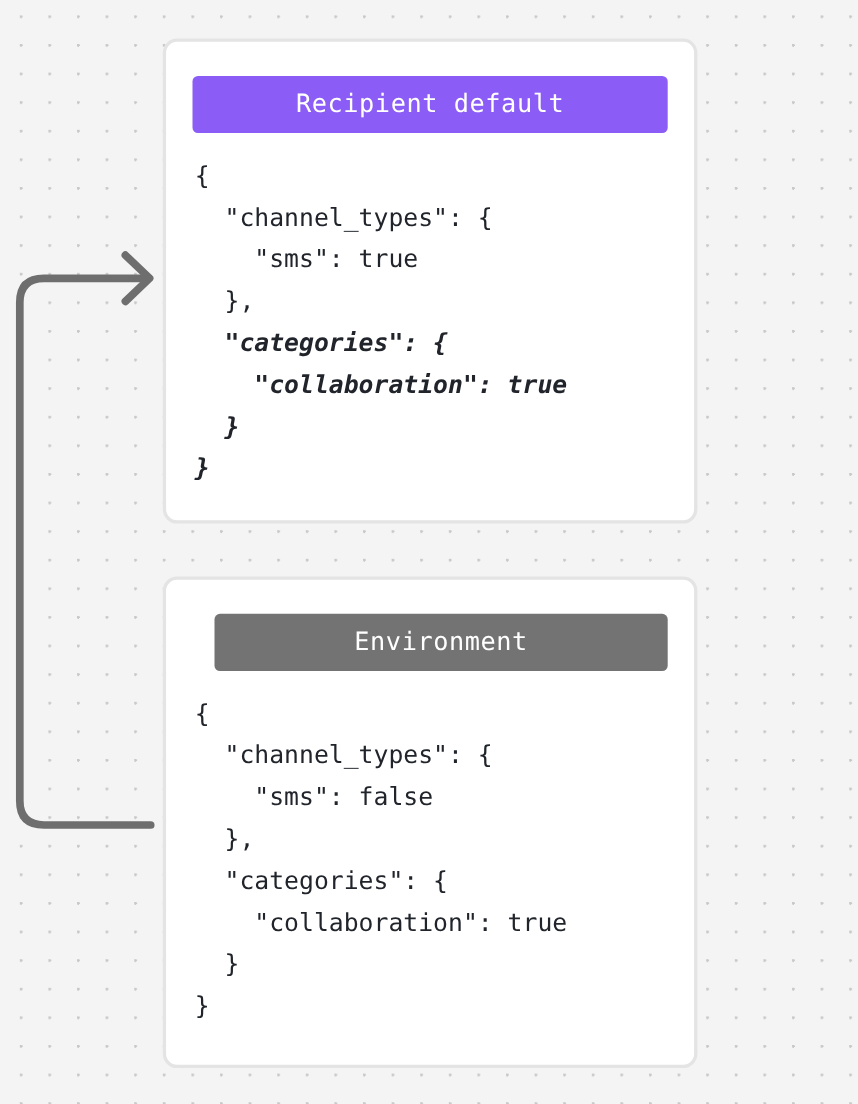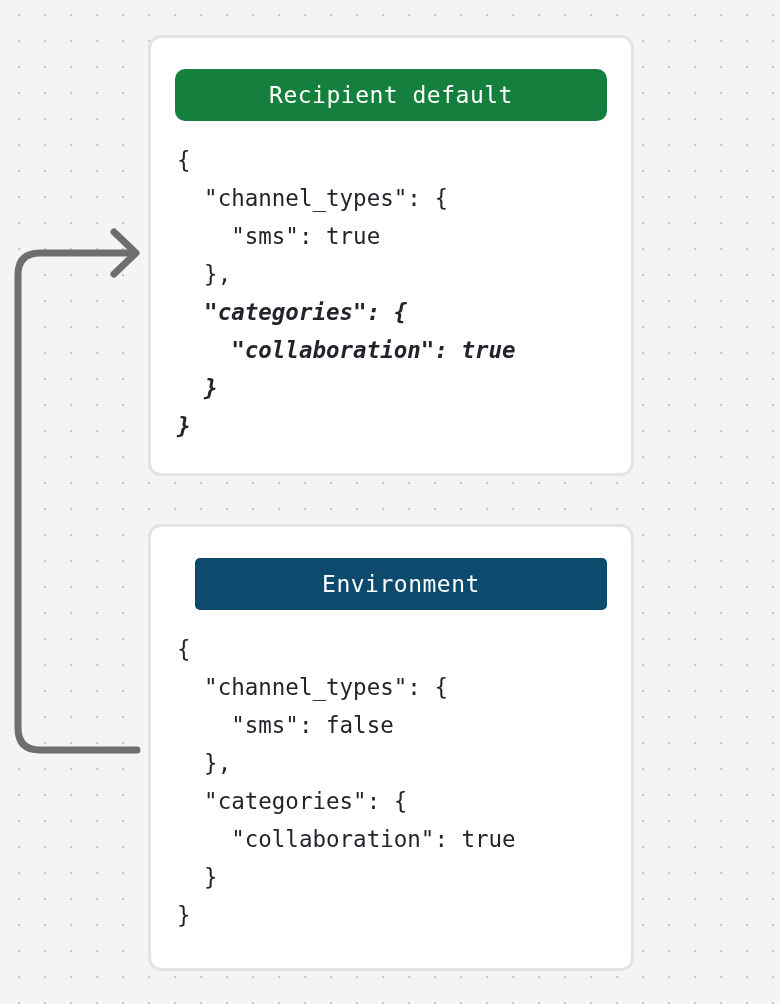--- a/index.html
+++ b/index.html
@@ -97,26 +97,26 @@
 <div id="dot-grid"></div>
 
 <svg id="arrow-layer" viewBox="0 0 780 1004" width="780" height="1004" xmlns="http://www.w3.org/2000/svg">
   <path d="M 137 750 L 40 750 Q 18 750 18 728 L 18 275 Q 18 253 40 253 L 130 253" fill="none" stroke="#6e6e6e" stroke-width="7" stroke-linecap="round" stroke-linejoin="round"></path>
   <path d="M 114 232 L 136 253 L 114 274" fill="none" stroke="#6e6e6e" stroke-width="7" stroke-linecap="round" stroke-linejoin="round"></path>
 </svg>
 
 <div id="cards">
 
   <div class="card" id="card-recipient-default">
-    <div class="card-header" style="background-color: #15803d; color: rgb(255, 255, 255); border-radius: 10px;">
+    <div class="card-header" style="background-color: #8b5cf6; color: rgb(255, 255, 255);">
       <span>Recipient default</span>
     </div>
     <div class="card-body" id="body-recipient-default"><span class="json-line">{</span><span class="json-line">  "channel_types": {</span><span class="json-line">    "sms": true</span><span class="json-line">  },</span><span class="json-line em">  "categories": {</span><span class="json-line em">    "collaboration": true</span><span class="json-line em">  }</span><span class="json-line em">}</span></div>
   </div>
 
   <div class="card" id="card-environment">
-    <div class="card-header" style="background-color: #0c4a6e; color: rgb(255, 255, 255); margin-left: 20px;">
+    <div class="card-header" style="background-color: #737373; color: rgb(255, 255, 255); margin-left: 20px;">
       <span>Environment</span>
     </div>
     <div class="card-body" id="body-environment"><span class="json-line">{</span><span class="json-line">  "channel_types": {</span><span class="json-line">    "sms": false</span><span class="json-line">  },</span><span class="json-line">  "categories": {</span><span class="json-line">    "collaboration": true</span><span class="json-line">  }</span><span class="json-line">}</span></div>
   </div>
 
 </div>
 
 </body></html>

